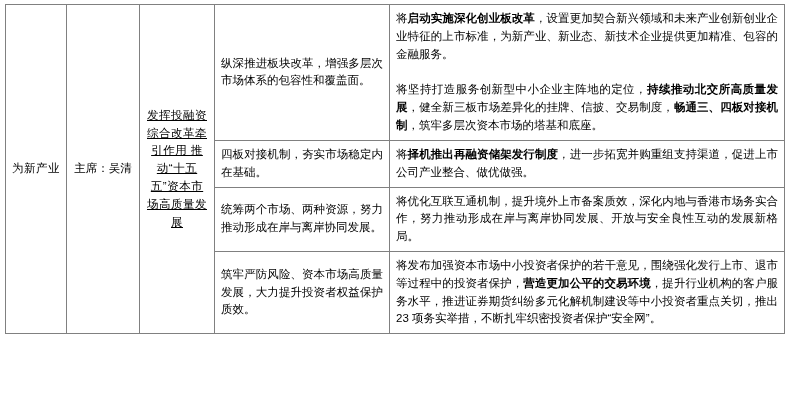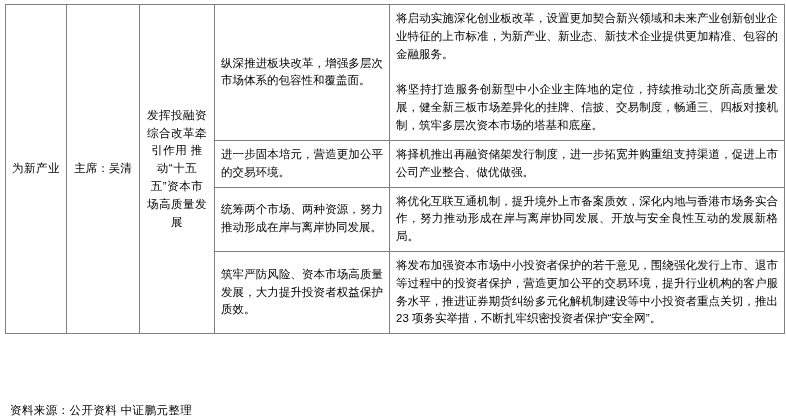--- a/index.html
+++ b/index.html
@@ -45,20 +45,21 @@
   td.col-org {
     width: 48px;
     letter-spacing: 0.5px;
   }
   td.col-person {
     width: 60px;
   }
   td.col-theme {
     width: 62px;
     letter-spacing: 0.5px;
+    text-decoration: underline;
   }
   td.col-point {
     width: 162px;
     text-align: justify;
     text-justify: inter-ideograph;
     margin-left: 48px;
   }
   td.col-detail {
     text-align: justify;
     text-justify: inter-ideograph;
@@ -67,21 +68,21 @@
     display: block;
   }
   .para {
     display: block;
     margin: 0;
   }
   .para + .para {
     margin-top: 18px;
   }
   b, strong {
-    font-weight: normal;
+    font-weight: bold;
   }
   .source {
     position: absolute;
     left: 10px;
     bottom: 6px;
     font-size: 11.5px;
     color: #000;
     letter-spacing: 0.4px;
   }
 </style>
@@ -105,21 +106,21 @@
         <td class="col-point">
           <span class="cell-inner">纵深推进板块改革，增强多层次市场体系的包容性和覆盖面。</span>
         </td>
         <td class="col-detail">
             <div class="para"><span>将</span><b>启动实施深化创业板改革</b><span>，设置更加契合新兴领域和未来产业创新创业企业特征的上市标准，为新产业、新业态、新技术企业提供更加精准、包容的金融服务。</span></div>
             <div class="para"><span>将坚持打造服务创新型中小企业主阵地的定位，</span><b>持续推动北交所高质量发展</b><span>，健全新三板市场差异化的挂牌、信披、交易制度，</span><b>畅通三、四板对接机制</b><span>，筑牢多层次资本市场的塔基和底座。</span></div>
           </td>
       </tr>
       <tr>
         <td class="col-point">
-          <span class="cell-inner">进一步固本培元，营造更加公平的交易环境。</span>
+          <span class="cell-inner">四板对接机制，夯实市场稳定内在基础。</span>
         </td>
         <td class="col-detail">
             <div class="para"><span>将</span><b>择机推出再融资储架发行制度</b><span>，进一步拓宽并购重组支持渠道，促进上市公司产业整合、做优做强。</span></div>
           </td>
       </tr>
       <tr>
         <td class="col-point">
           <span class="cell-inner">统筹两个市场、两种资源，努力推动形成在岸与离岸协同发展。</span>
         </td>
         <td class="col-detail">
@@ -130,15 +131,14 @@
         <td class="col-point">
           <span class="cell-inner">筑牢严防风险、资本市场高质量发展，大力提升投资者权益保护质效。</span>
         </td>
         <td class="col-detail">
             <div class="para"><span>将发布加强资本市场中小投资者保护的若干意见，围绕强化发行上市、退市等过程中的投资者保护，</span><b>营造更加公平的交易环境</b><span>，提升行业机构的客户服务水平，推进证券期货纠纷多元化解机制建设等中小投资者重点关切，推出 23 项务实举措，不断扎牢织密投资者保护“安全网”。</span></div>
           </td>
       </tr>
     </tbody>
   </table>
 
-  <div class="source">资料来源：公开资料  中证鹏元整理</div>
 
 </div>
 
 </body></html>

